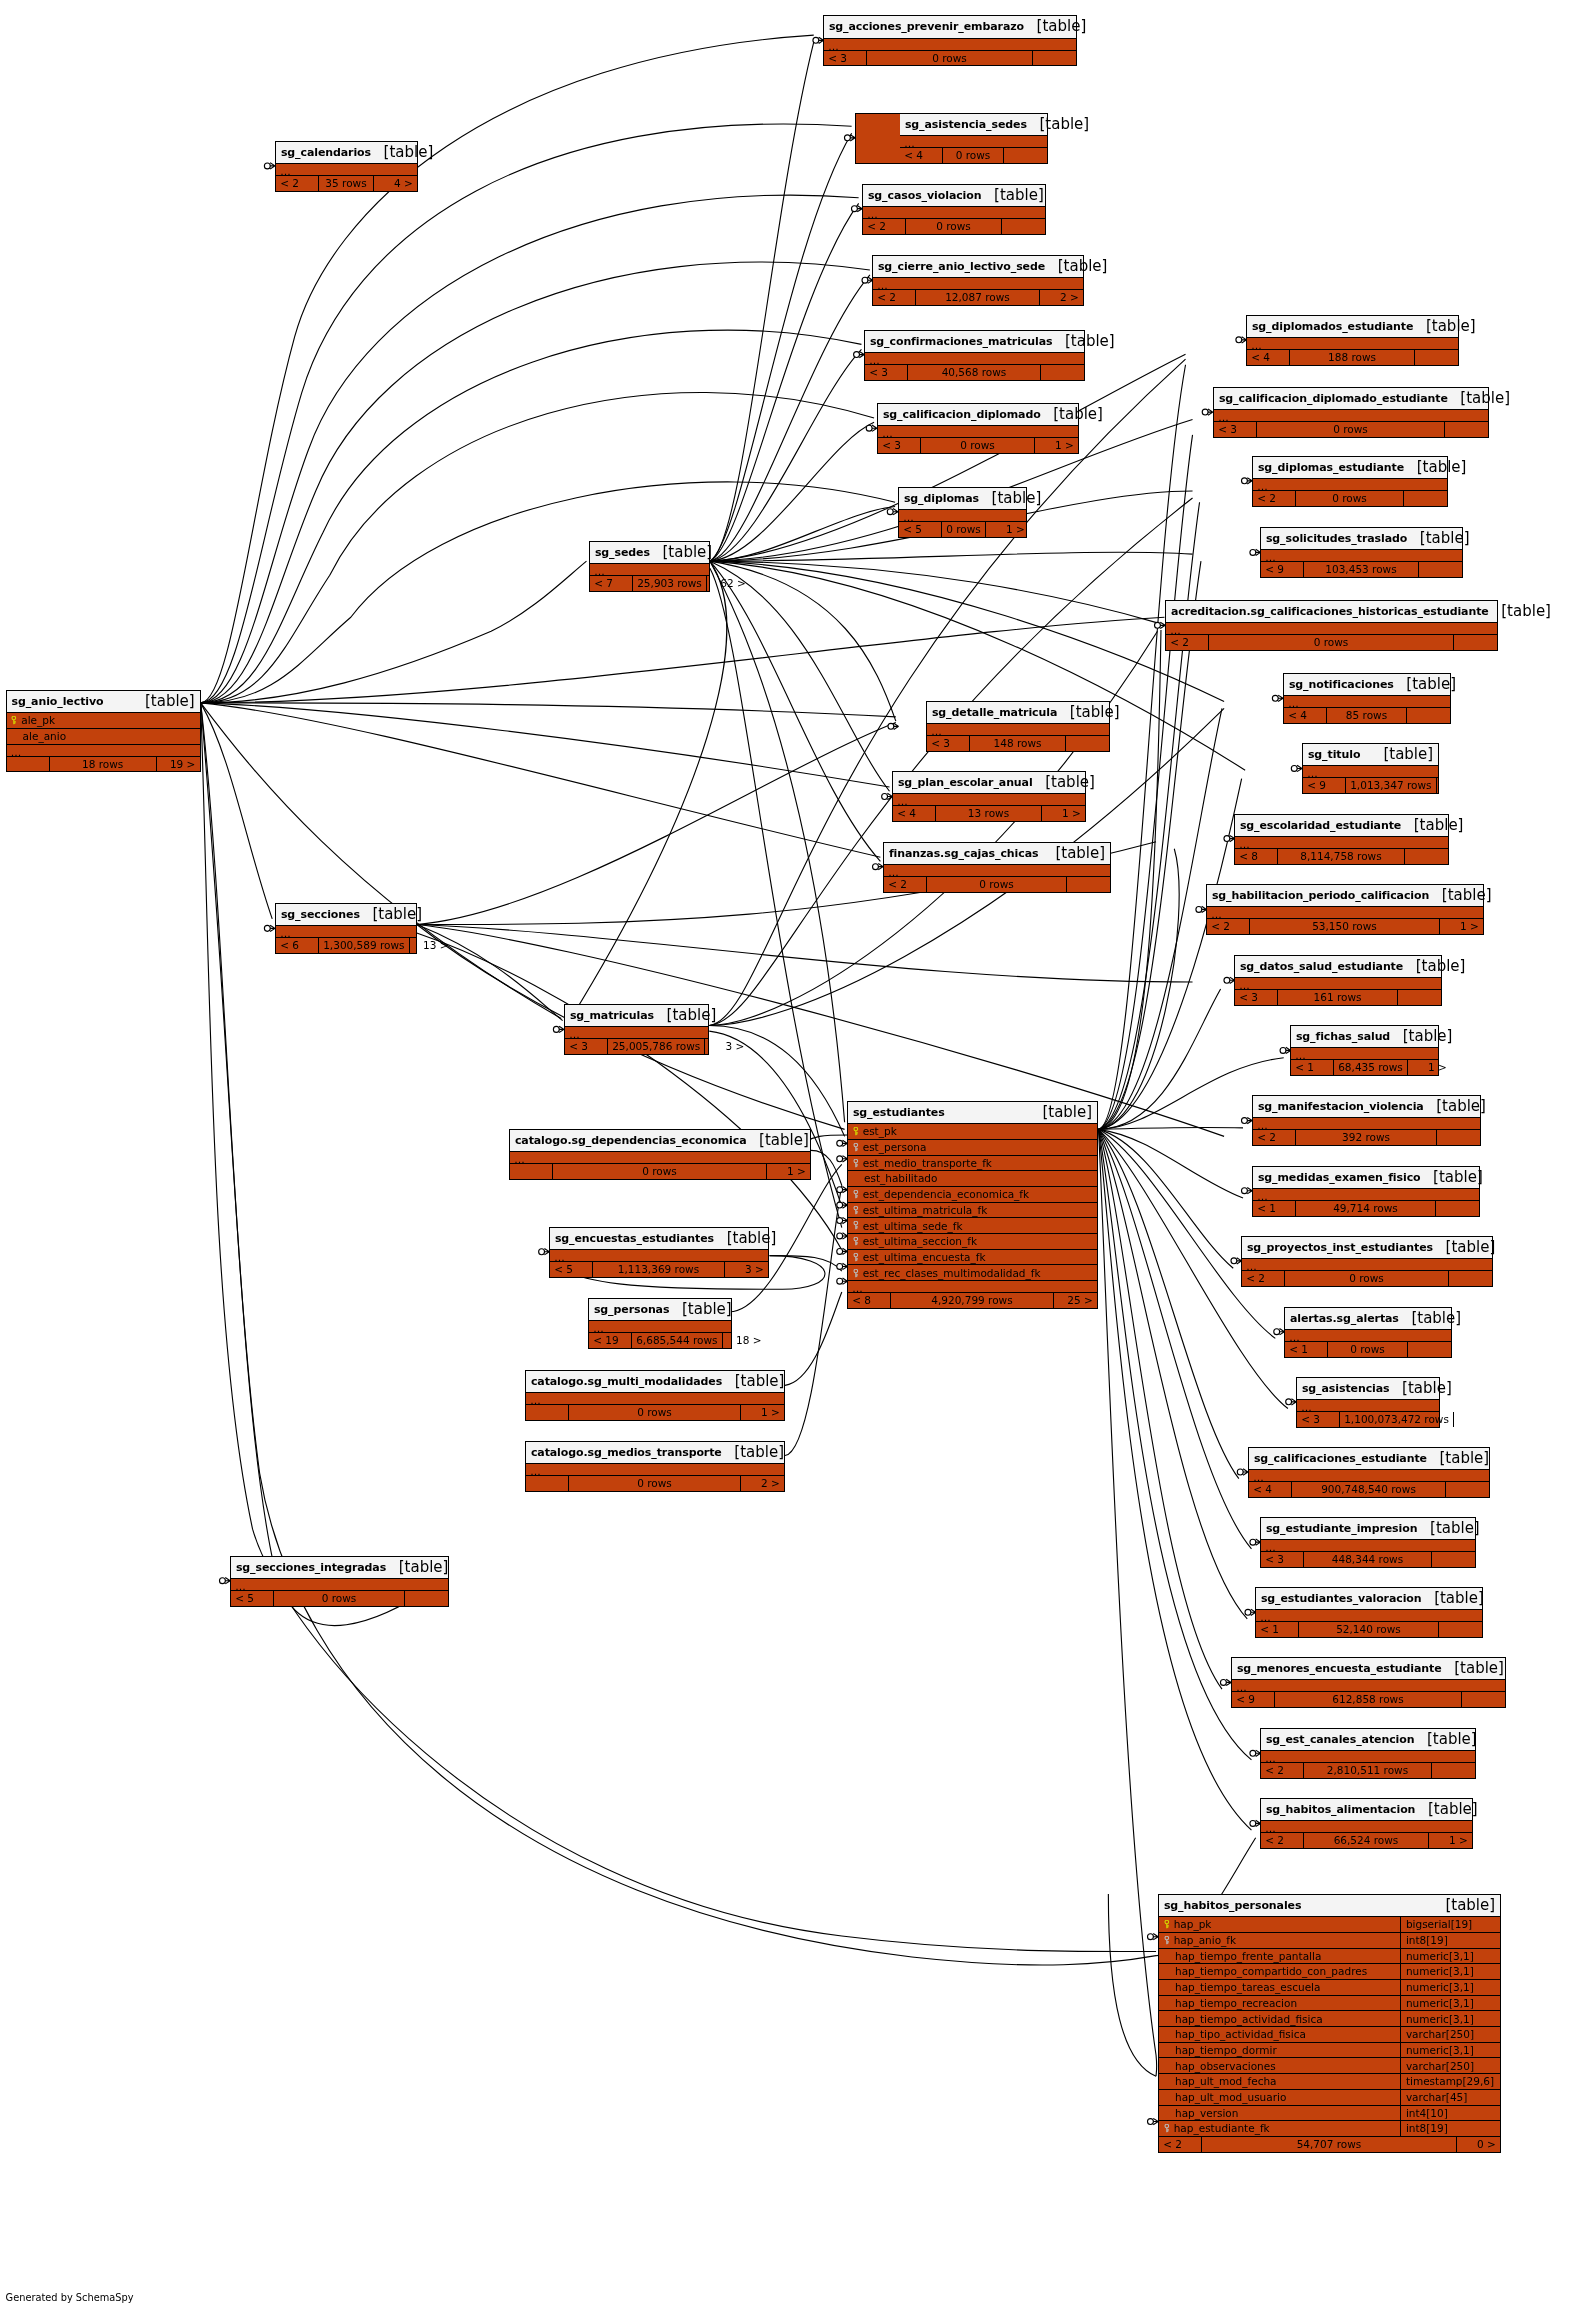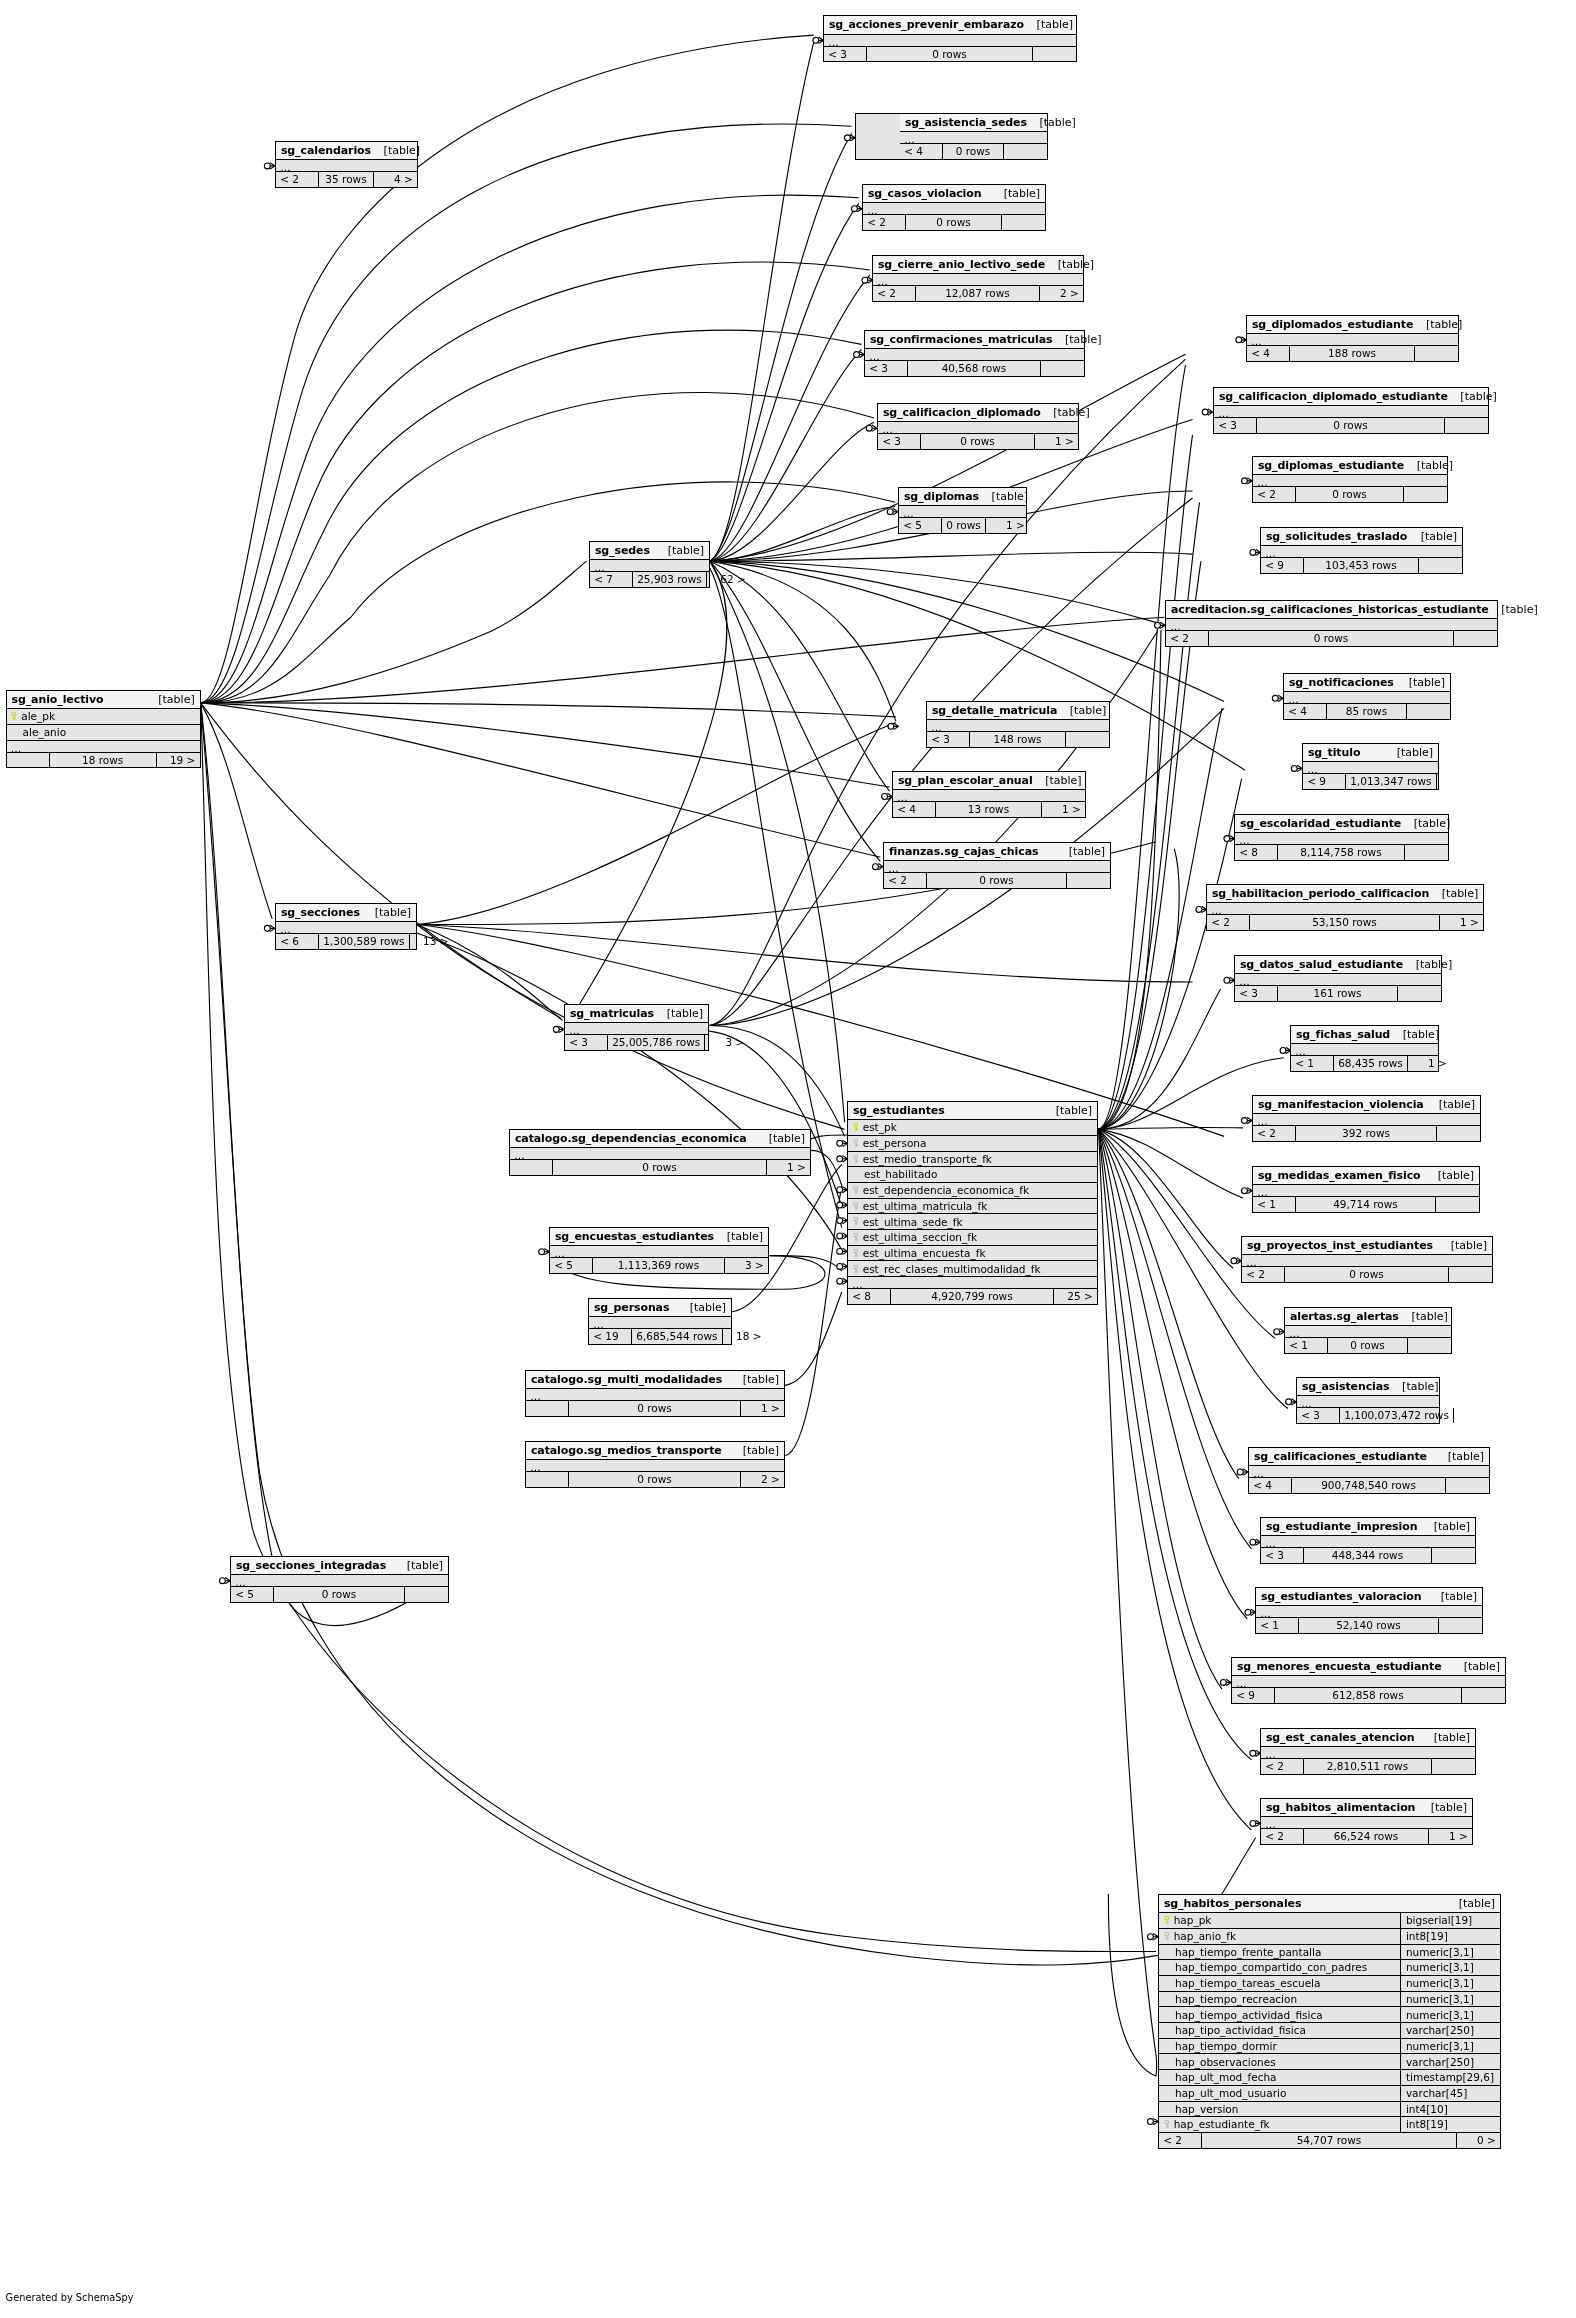--- a/index.html
+++ b/index.html
@@ -7,35 +7,35 @@
     width:1577px;height:2319px;position:relative;overflow:hidden;
     font-family:"DejaVu Sans","Liberation Sans",sans-serif;
   }
   #canvas{position:absolute;left:0;top:0;width:1577px;height:2319px;}
   #edges{position:absolute;left:0;top:0;width:1577px;height:2319px;pointer-events:none;}
 
   
   .tbl{
     position:absolute;
     border:1.4px solid #000;
-    background:#e5e5e5;
+    background:#c2410c;
     box-sizing:border-box;
     font-size:10.5px;
     color:#000;
     line-height:1;
   }
   .tbl .hdr{
     display:flex;align-items:center;justify-content:space-between;
     background:#f4f4f4;
     border-bottom:1.4px solid #000;
     padding:2.8px 4.9px 3.5px 4.9px;
     white-space:nowrap;
   }
   .tbl .hdr .nm{font-weight:bold;font-size:11px;letter-spacing:-0.1px;}
-  .tbl .hdr .tag{font-size:11px;font-weight:normal;padding-left:12.6px;color:#000;}
+  .tbl .hdr .tag{font-size:15px;font-weight:normal;padding-left:12.6px;color:#000;}
   .tbl .cols{border-bottom:1.4px solid #000;}
   .tbl .col{
     display:flex;align-items:center;
     border-bottom:0.7px solid #000;
     padding:2.1px 4.9px 2.1px 4.9px;
     white-space:nowrap;
     min-height:9px;
     box-sizing:border-box;
   }
   .tbl .col:last-child{border-bottom:none;align-items:flex-end;}

